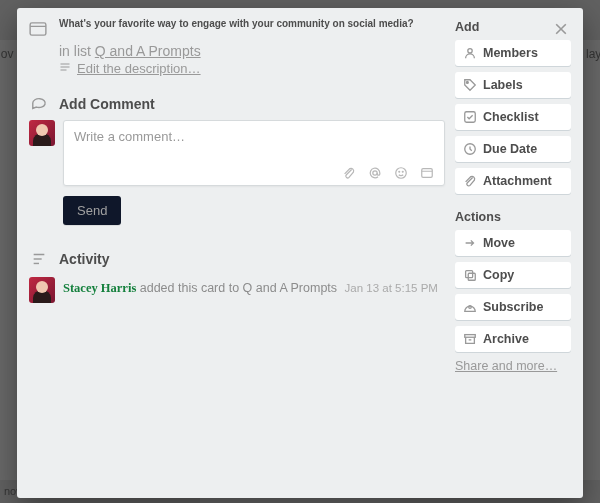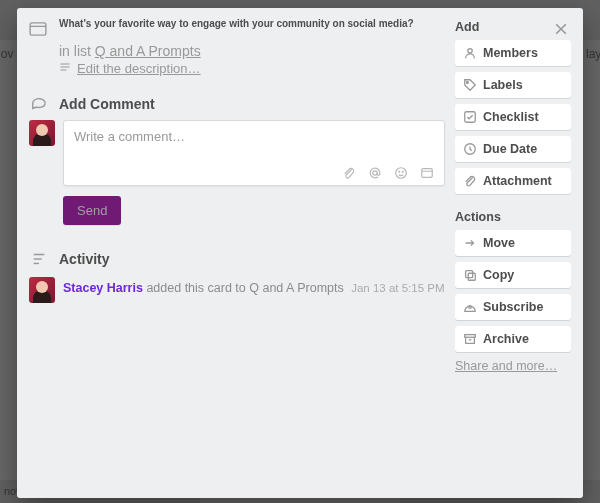--- a/index.html
+++ b/index.html
@@ -170,40 +170,40 @@
     display: flex;
     justify-content: flex-end;
     gap: 12px;
     padding: 5px 10px;
     color: #b8b8b8;
   }
   .comment-tools span { cursor: pointer; display:inline-flex; }
   .comment-tools svg { width: 14px; height: 14px; }
   .send-btn {
     margin-left: 34px;
-    background: #701a75;
+    background: #0f172a;
     color: #a0a0a0;
     border: none;
     padding: 7px 14px;
     border-radius: 3px;
     font-size: 13px;
     cursor: default;
     box-shadow: 0 1px 0 rgba(0,0,0,0.08);
   }
   .activity-section { margin-top: 26px; }
   .activity-item {
     display: flex;
     gap: 8px;
     margin-top: 10px;
     font-size: 12.5px;
     align-items: flex-start;
   }
   .activity-item .avatar { width: 26px; height: 26px; }
   .activity-text { padding-top: 4px; color: #8c8c8c; }
-  .activity-text b { color: #6d28d9; font-weight: 700; }
+  .activity-text b { color: #15803d; font-weight: 700; font-family: Liberation Serif, serif; }
   .activity-text .ts { color: #aaa; margin-left: 4px; font-size: 11.5px; }
   
   .side-col h4 {
     font-size: 12.5px;
     font-weight: 700;
     color: #4d4d4d;
     margin-bottom: 6px;
     margin-top: 2px;
   }
   .side-btn {

